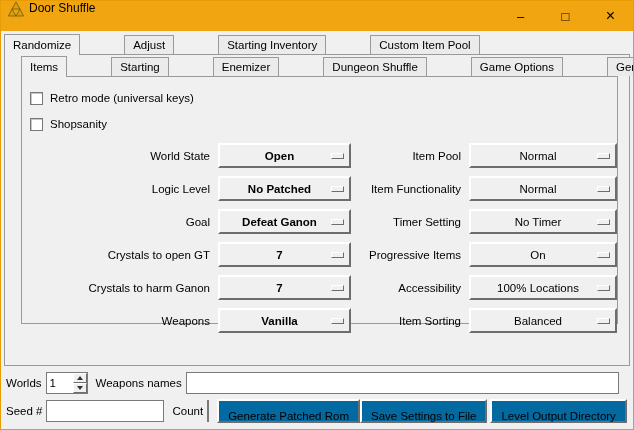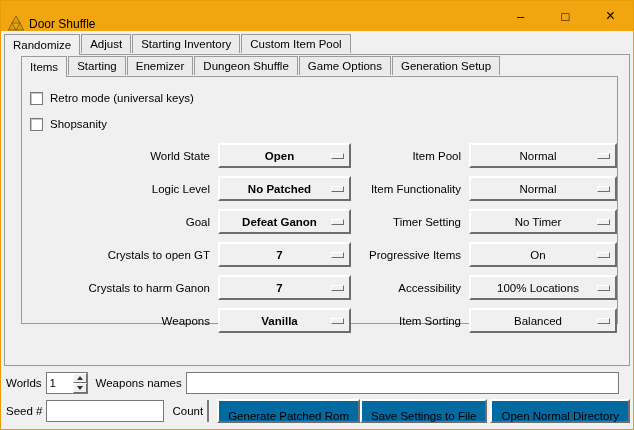--- a/index.html
+++ b/index.html
@@ -9,33 +9,33 @@
   .window{
     position:relative; width:634px; height:430px;
     background:var(--widgetbg,#f0f0f0);
     border:1px solid var(--border,#e89c06);
     overflow:hidden;
   }
 
   
   .titlebar{
     height:30px; background:var(--titlebar,#f0a511);
-    display:flex; align-items:flex-end;
+    display:flex; align-items:flex-start;
   }
   .app-icon{ width:16px; height:16px; margin:0 5px 0 7px; display:inline-flex; }
   .tb-title{ font-size:12px; }
   .tb-spacer{ flex:1; }
   .tb-btn{
     width:45px; height:30px; display:flex; align-items:center; justify-content:center;
     font-size:13px; cursor:default;
   }
   .tb-btn.close{ font-size:16px; }
 
   
-  .tabs{ display:flex; align-items:flex-start; position:relative; z-index:2; }
+  .tabs{ display:flex; align-items:center; position:relative; z-index:2;gap:43px; }
   .nb1-tabs{ margin:3px 0 0 3px; }
   .tab{
     border:1px solid #9a9a9a; border-bottom:none;
     background:#ebebeb; padding:3px 8px; margin-right:1px; white-space:nowrap;
   }
   .tab.active{
     background:#f0f0f0; padding-top:4px; padding-bottom:4px; margin-bottom:-1px;
   }
   .pane{ border:1px solid #9a9a9a; background:#f0f0f0; position:relative; z-index:1; }
   .nb1-pane{ margin:0 3px; height:312px; }
@@ -272,17 +272,17 @@
       <span class="blabel">Seed #</span>
       <input class="entry seed" value="" style="">
       <span class="blabel ml">Count</span>
       <div class="spinbox">
         <input class="spinval" value="1" style="">
 
       </div>
       <button class="pushbtn ml">Generate Patched Rom</button>
       <span class="bspacer"></span>
       <button class="pushbtn">Save Settings to File</button>
-      <button class="pushbtn ml2">Open Normal Directory</button>
+      <button class="pushbtn ml2">Level Output Directory</button>
     </div>
 
   </div>
 </div>
 
 </body></html>

